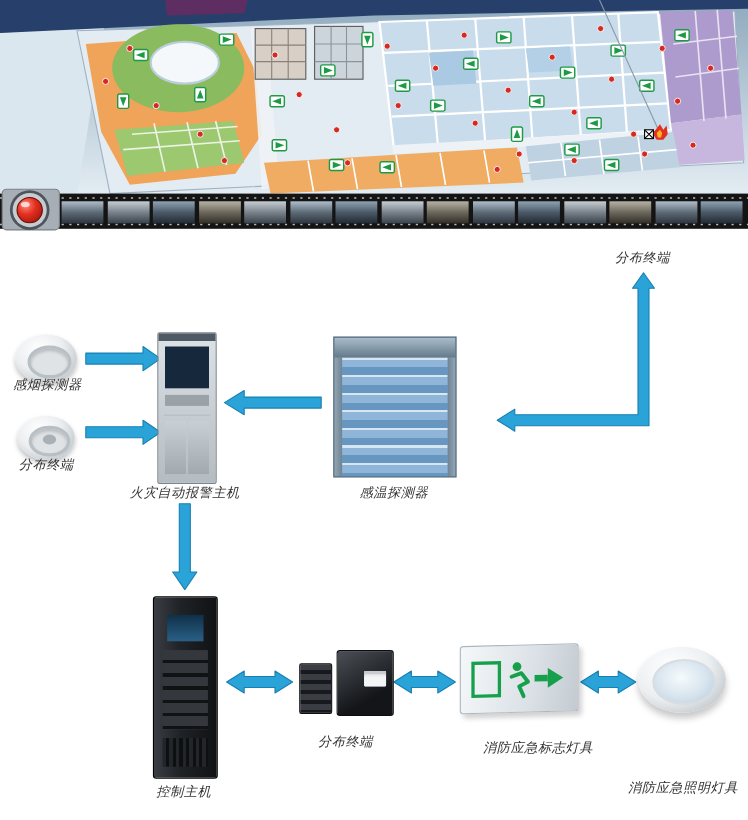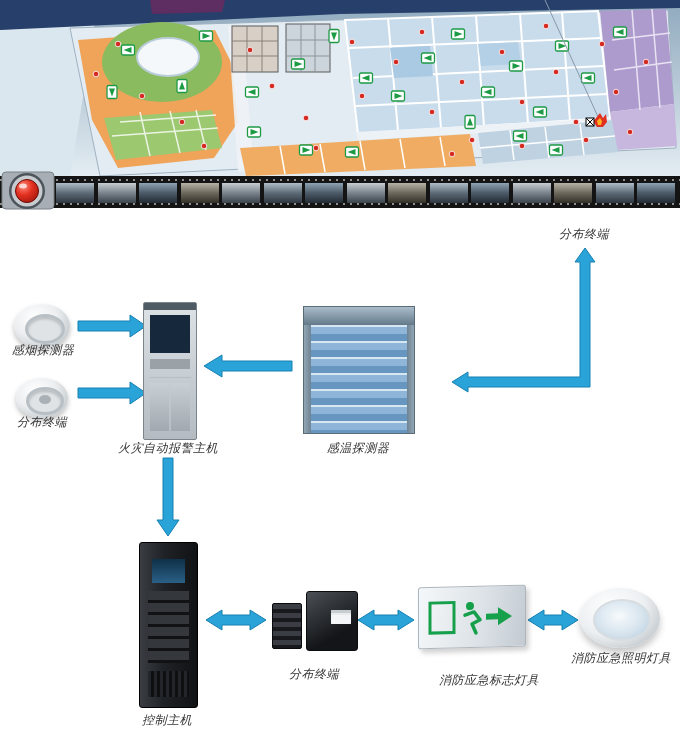--- a/index.html
+++ b/index.html
@@ -329,15 +329,15 @@
   </div>
 
   <div class="lbl" style="left:584px;top:226px;">分布终端</div>
   <div class="lbl" style="left:43px;top:342px;">感烟探测器</div>
   <div class="lbl" style="left:42px;top:414px;">分布终端</div>
   <div class="lbl" style="left:168px;top:440px;">火灾自动报警主机</div>
   <div class="lbl" style="left:358px;top:440px;">感温探测器</div>
   <div class="lbl" style="left:167px;top:712px;">控制主机</div>
   <div class="lbl" style="left:314px;top:666px;">分布终端</div>
   <div class="lbl" style="left:489px;top:672px;">消防应急标志灯具</div>
-  <div class="lbl" style="left:621px;top:650px;">消防应急照明灯具</div>
+  <div class="lbl" style="left:621px;top:708px;">消防应急照明灯具</div>
 
 </div>
 
 </body></html>

